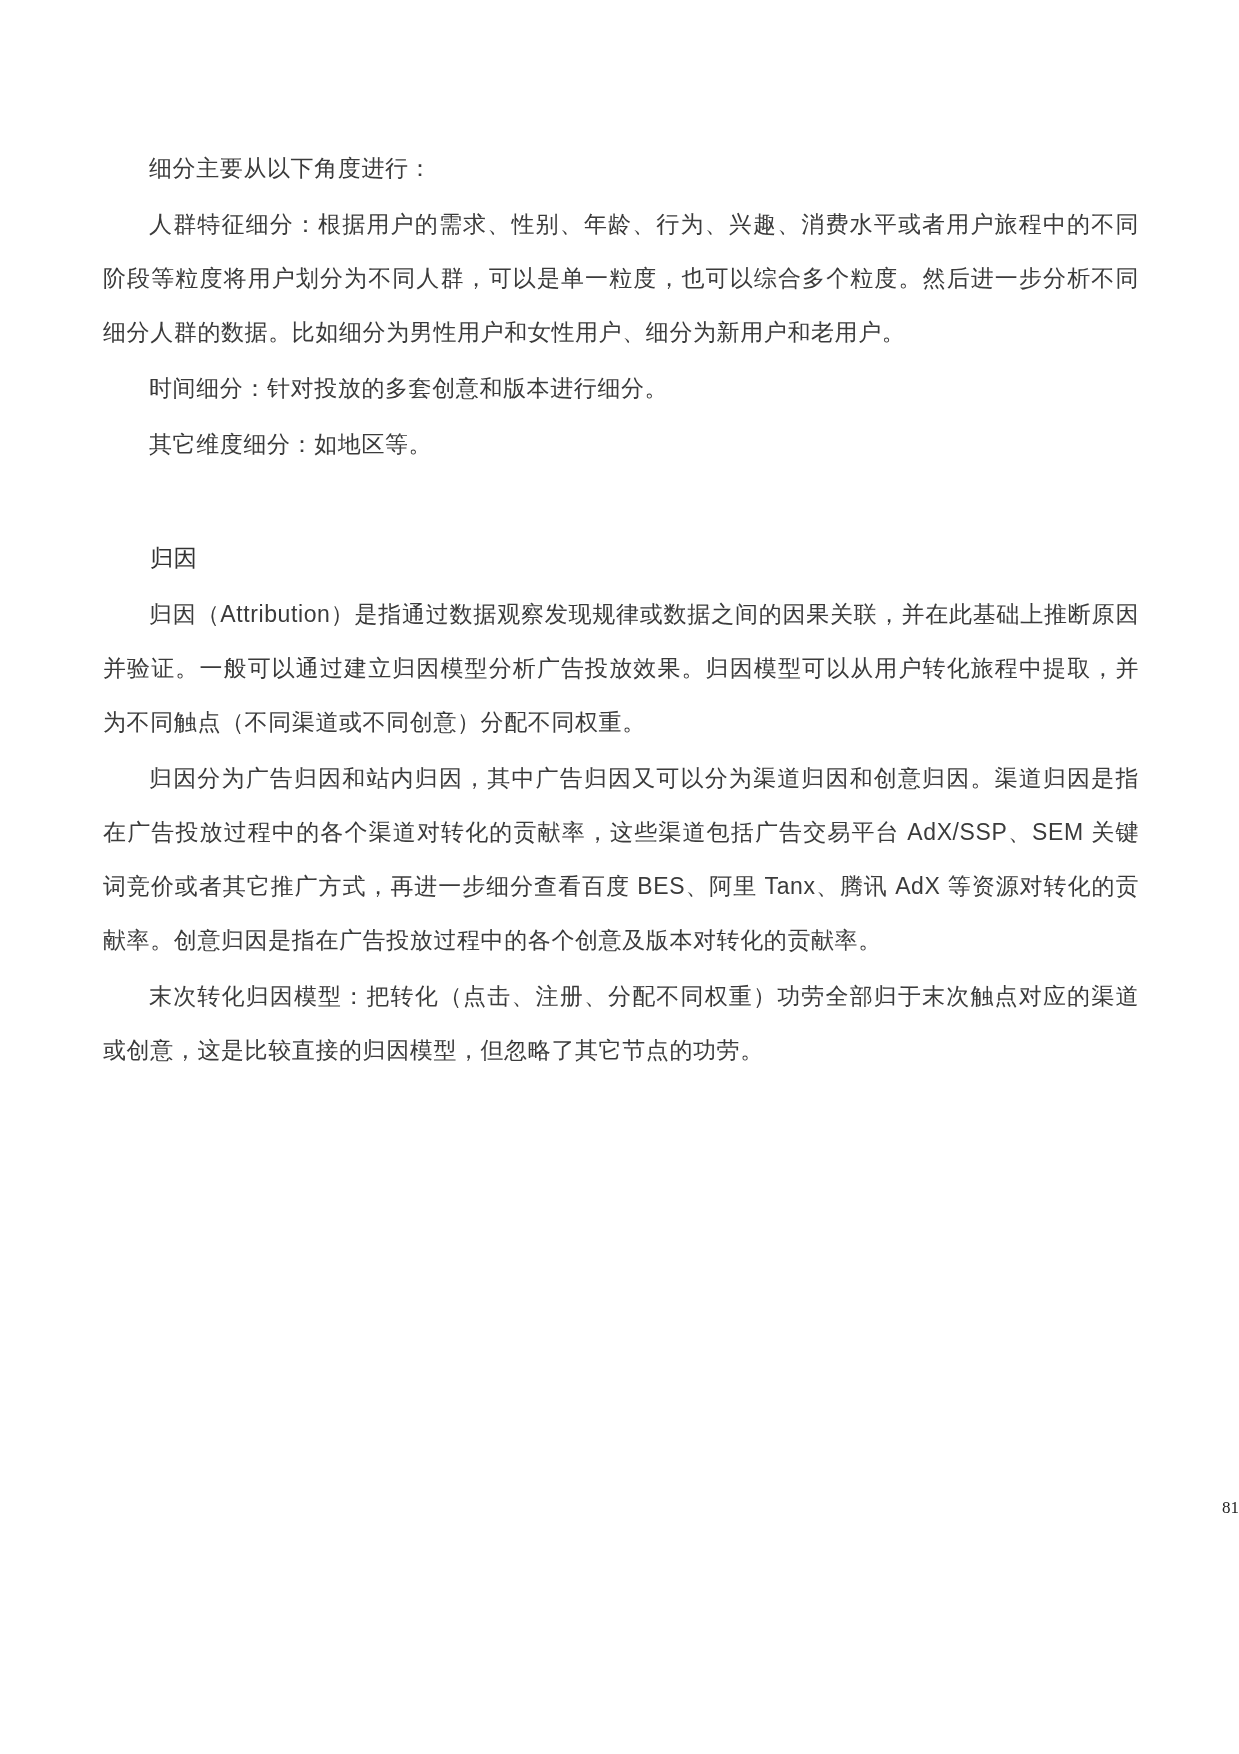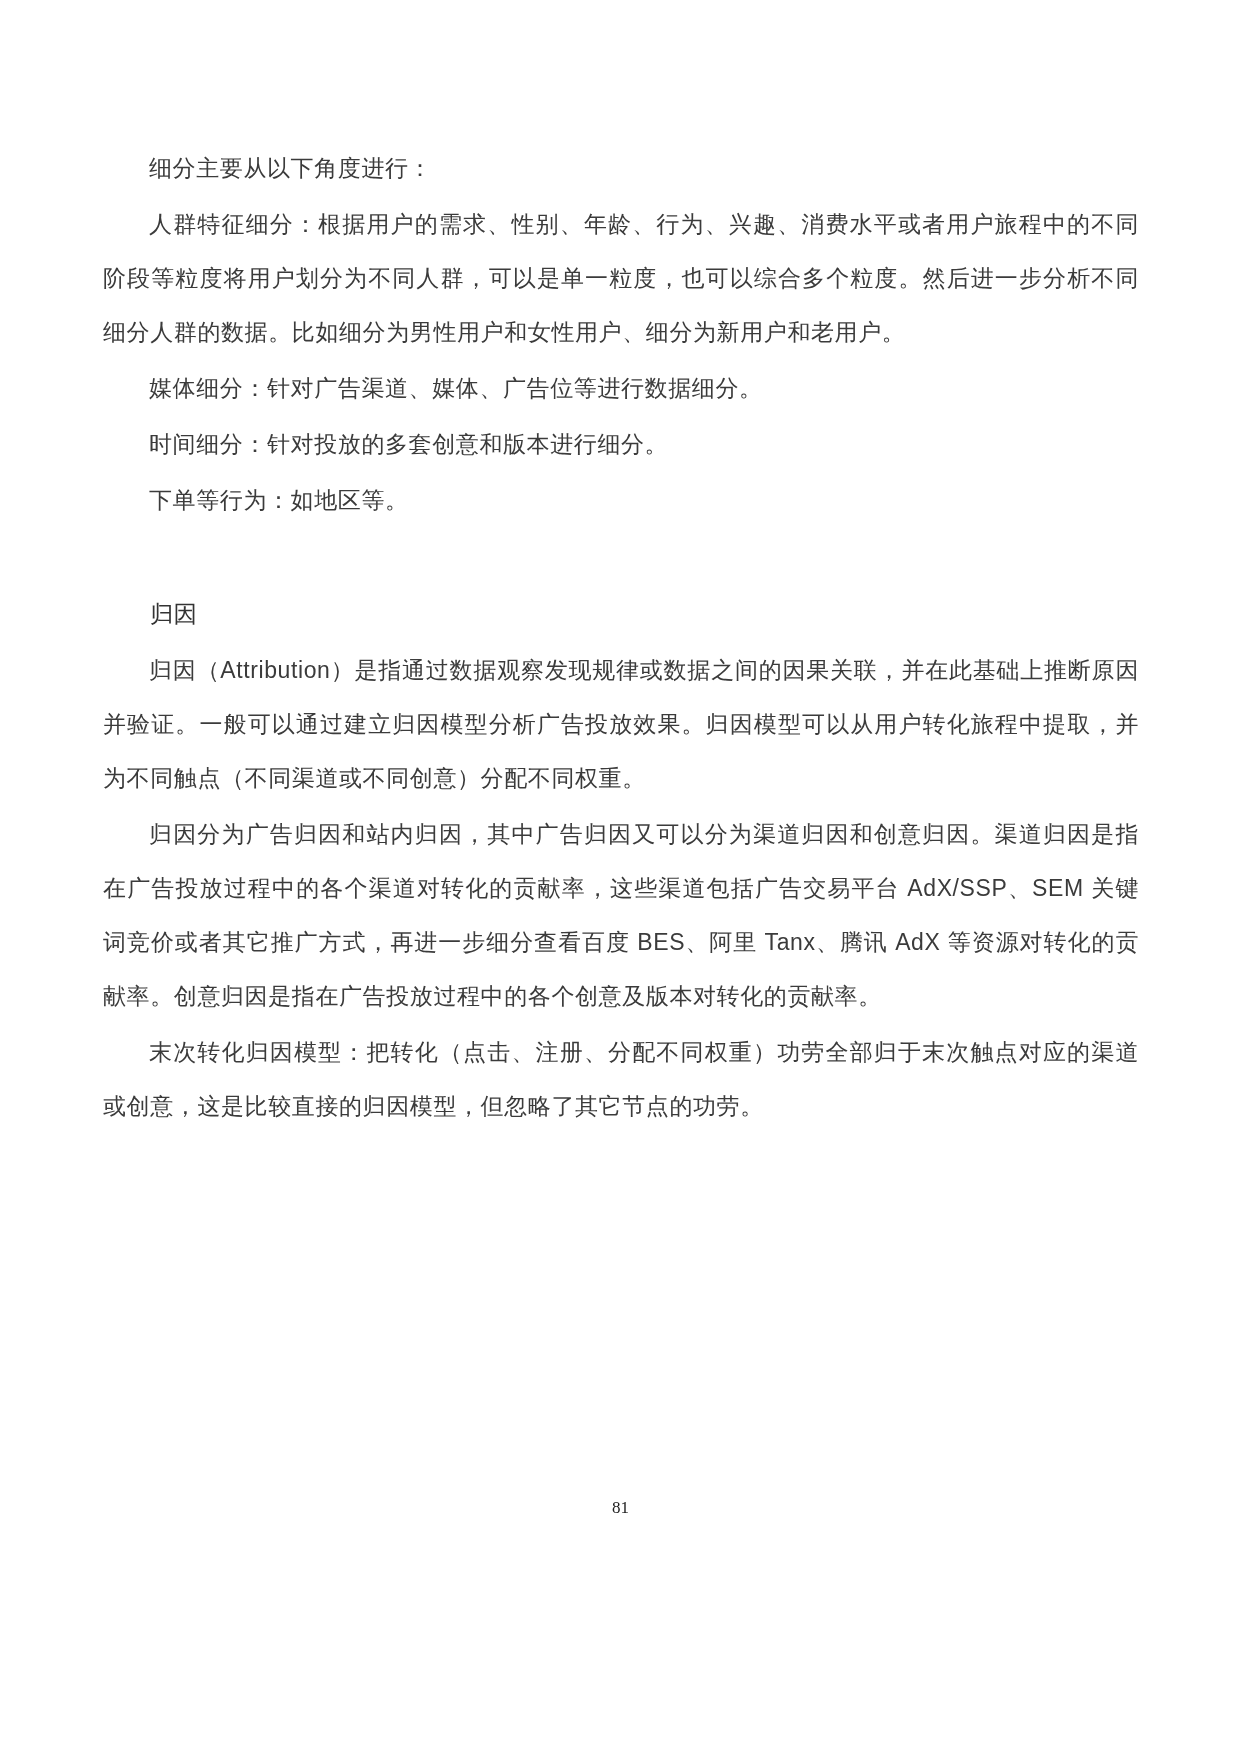--- a/index.html
+++ b/index.html
@@ -42,42 +42,41 @@
     margin-top: 58px;
   }
   .gap-before {
     margin-top: 52px;
   }
   .page-number {
     position: absolute;
     left: 0;
     right: 0;
     top: 1496px;
-    text-align: center;
+    text-align: right;
     font-family: "Liberation Serif", serif;
     font-size: 17px;
     color: #222222;
   }
 </style>
 </head>
 <body>
 
 <div class="page">
   <div class="body-text">
 
     <p class="para">细分主要从以下角度进行：</p>
 
     <p class="para">人群特征细分：根据用户的需求、性别、年龄、行为、兴趣、消费水平或者用户旅程中的不同阶段等粒度将用户划分为不同人群，可以是单一粒度，也可以综合多个粒度。然后进一步分析不同细分人群的数据。比如细分为男性用户和女性用户、细分为新用户和老用户。</p>
 
 
-    <p class="para">媒体细分：针对广告渠道、媒体、广告位等进行数据细分。</p>
 
     <p class="para">时间细分：针对投放的多套创意和版本进行细分。</p>
 
-    <p class="para">下单等行为：如地区等。</p>
+    <p class="para">其它维度细分：如地区等。</p>
 
     <h2 class="heading">归因</h2>
 
     <p class="para">归因（Attribution）是指通过数据观察发现规律或数据之间的因果关联，并在此基础上推断原因并验证。一般可以通过建立归因模型分析广告投放效果。归因模型可以从用户转化旅程中提取，并为不同触点（不同渠道或不同创意）分配不同权重。</p>
 
     <p class="para">归因分为广告归因和站内归因，其中广告归因又可以分为渠道归因和创意归因。渠道归因是指在广告投放过程中的各个渠道对转化的贡献率，这些渠道包括广告交易平台 AdX/SSP、SEM 关键词竞价或者其它推广方式，再进一步细分查看百度 BES、阿里 Tanx、腾讯 AdX 等资源对转化的贡献率。创意归因是指在广告投放过程中的各个创意及版本对转化的贡献率。</p>
 
 
     <p class="para">末次转化归因模型：把转化（点击、注册、分配不同权重）功劳全部归于末次触点对应的渠道或创意，这是比较直接的归因模型，但忽略了其它节点的功劳。</p>
 

